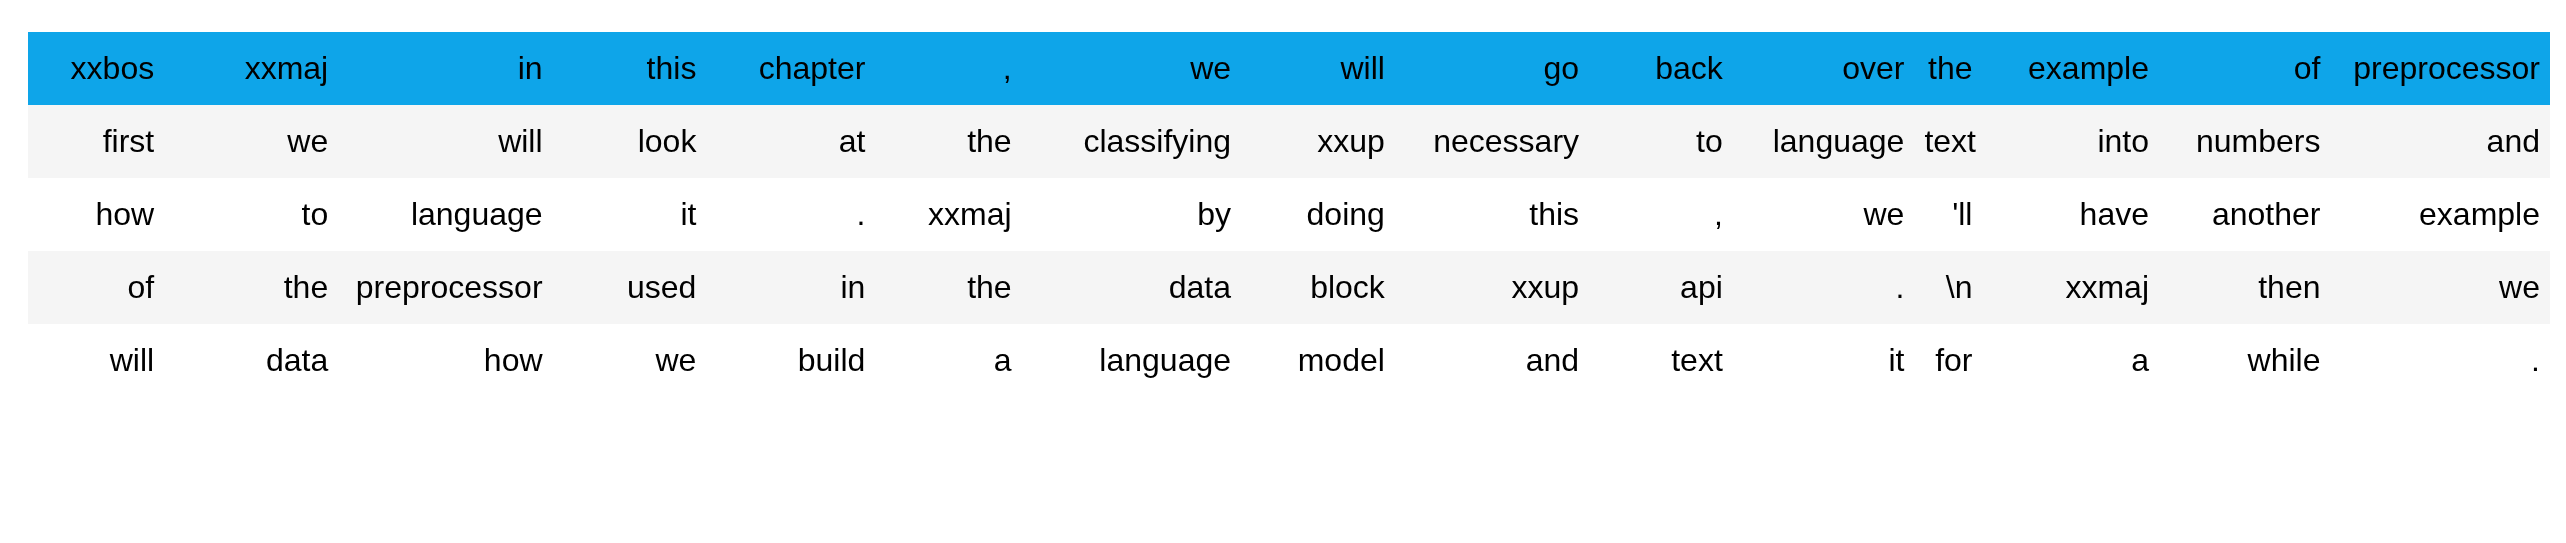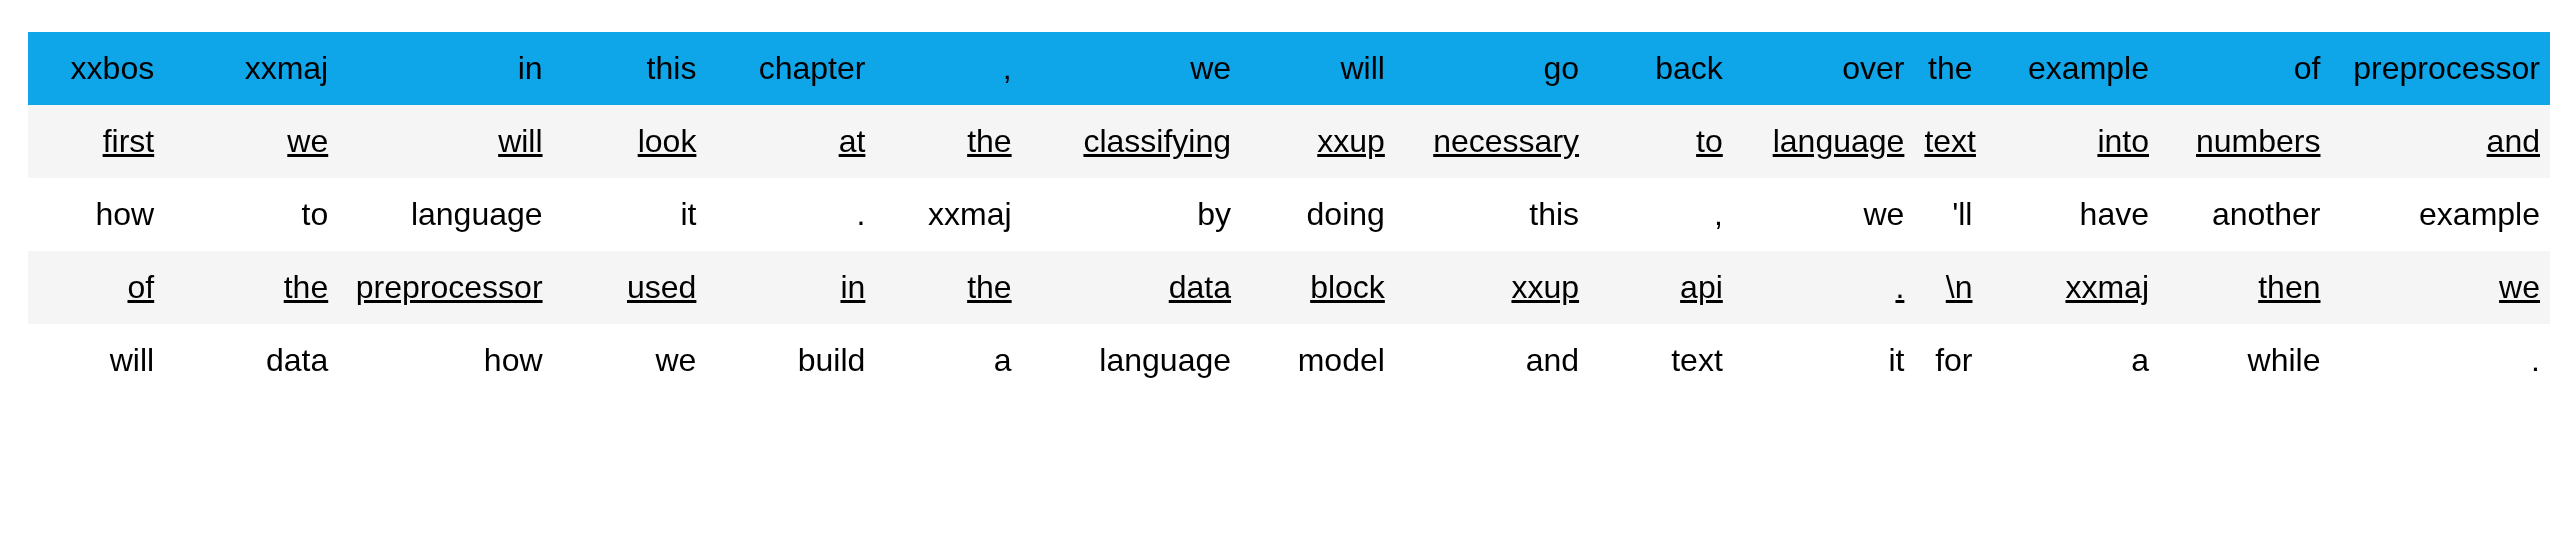--- a/index.html
+++ b/index.html
@@ -25,21 +25,21 @@
   }
   table.token-table td {
     padding: 16px 10px;
     text-align: right;
     vertical-align: middle;
     border: none;
     white-space: nowrap;
     overflow: hidden;
   }
   tr.row-even { background: #ffffff; }
-  tr.row-odd  { background: #f5f5f5; text-decoration: underline; }
+  tr.row-odd  { background: #f5f5f5; }
   tr.row-hovered { background: #0ea5e9; border-radius: 13px; }
 </style>
 </head>
 <body>
 
 <div class="notebook-output">
   <table class="token-table">
     <colgroup>
         <col style="width: 5.4%;">
         <col style="width: 6.9%;">

